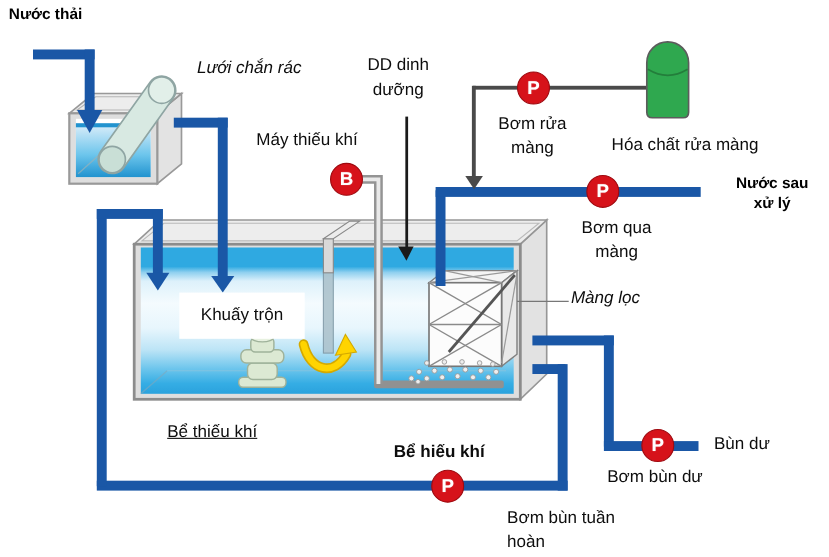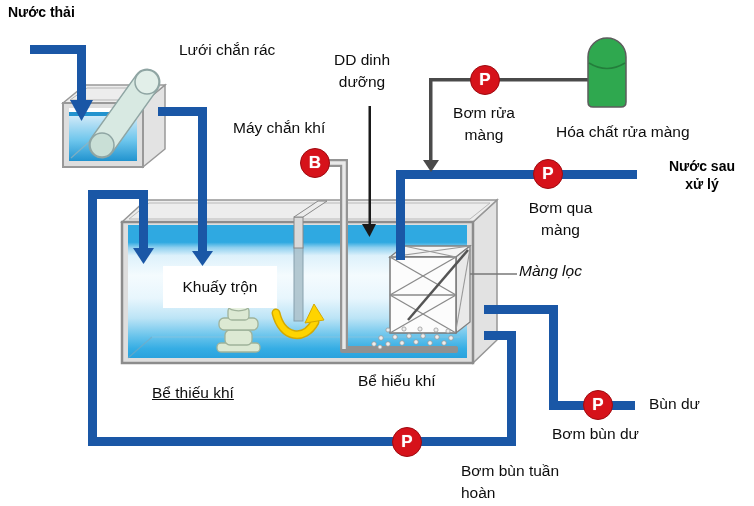--- a/index.html
+++ b/index.html
@@ -185,35 +185,35 @@
     </g>
   </svg>
 
   <div class="badge" style="left:300px;top:148px;">B</div>
   <div class="badge" style="left:470px;top:65px;">P</div>
   <div class="badge" style="left:533px;top:159px;">P</div>
   <div class="badge" style="left:583px;top:390px;">P</div>
   <div class="badge" style="left:392px;top:427px;">P</div>
 
   <div class="label big" style="left:8px;top:3px;">Nước thải</div>
-  <div class="label" style="left:179px;top:39px;">Lưới chắn rác</div>
+  <div class="label" style="left:179px;top:51px;font-style:italic;">Lưới chắn rác</div>
   <div class="label center" style="left:320px;top:49px;width:84px;">DD dinh
 dưỡng</div>
-  <div class="label" style="left:233px;top:117px;">Máy chắn khí</div>
+  <div class="label" style="left:233px;top:117px;">Máy thiếu khí</div>
   <div class="label center" style="left:443px;top:102px;width:82px;">Bơm rửa
 màng</div>
   <div class="label" style="left:556px;top:121px;">Hóa chất rửa màng</div>
   <div class="label big center" style="left:652px;top:157px;width:100px;">Nước sau
 xử lý</div>
   <div class="label center" style="left:518px;top:197px;width:85px;">Bơm qua
 màng</div>
   <div class="label" style="left:519px;top:260px;font-style:italic;">Màng lọc</div>
   <div class="mix-box">
     <span>Khuấy trộn</span>
   </div>
   <div class="label" style="left:152px;top:382px;text-decoration:underline;">Bể thiếu khí</div>
-  <div class="label" style="left:358px;top:370px;">Bể hiếu khí</div>
+  <div class="label" style="left:358px;top:400px;font-weight:bold;">Bể hiếu khí</div>
   <div class="label" style="left:649px;top:393px;">Bùn dư</div>
   <div class="label" style="left:552px;top:423px;">Bơm bùn dư</div>
   <div class="label" style="left:441px;top:460px;margin-left:20px;">Bơm bùn tuần
 hoàn</div>
 
 </div>
 
 </body></html>

